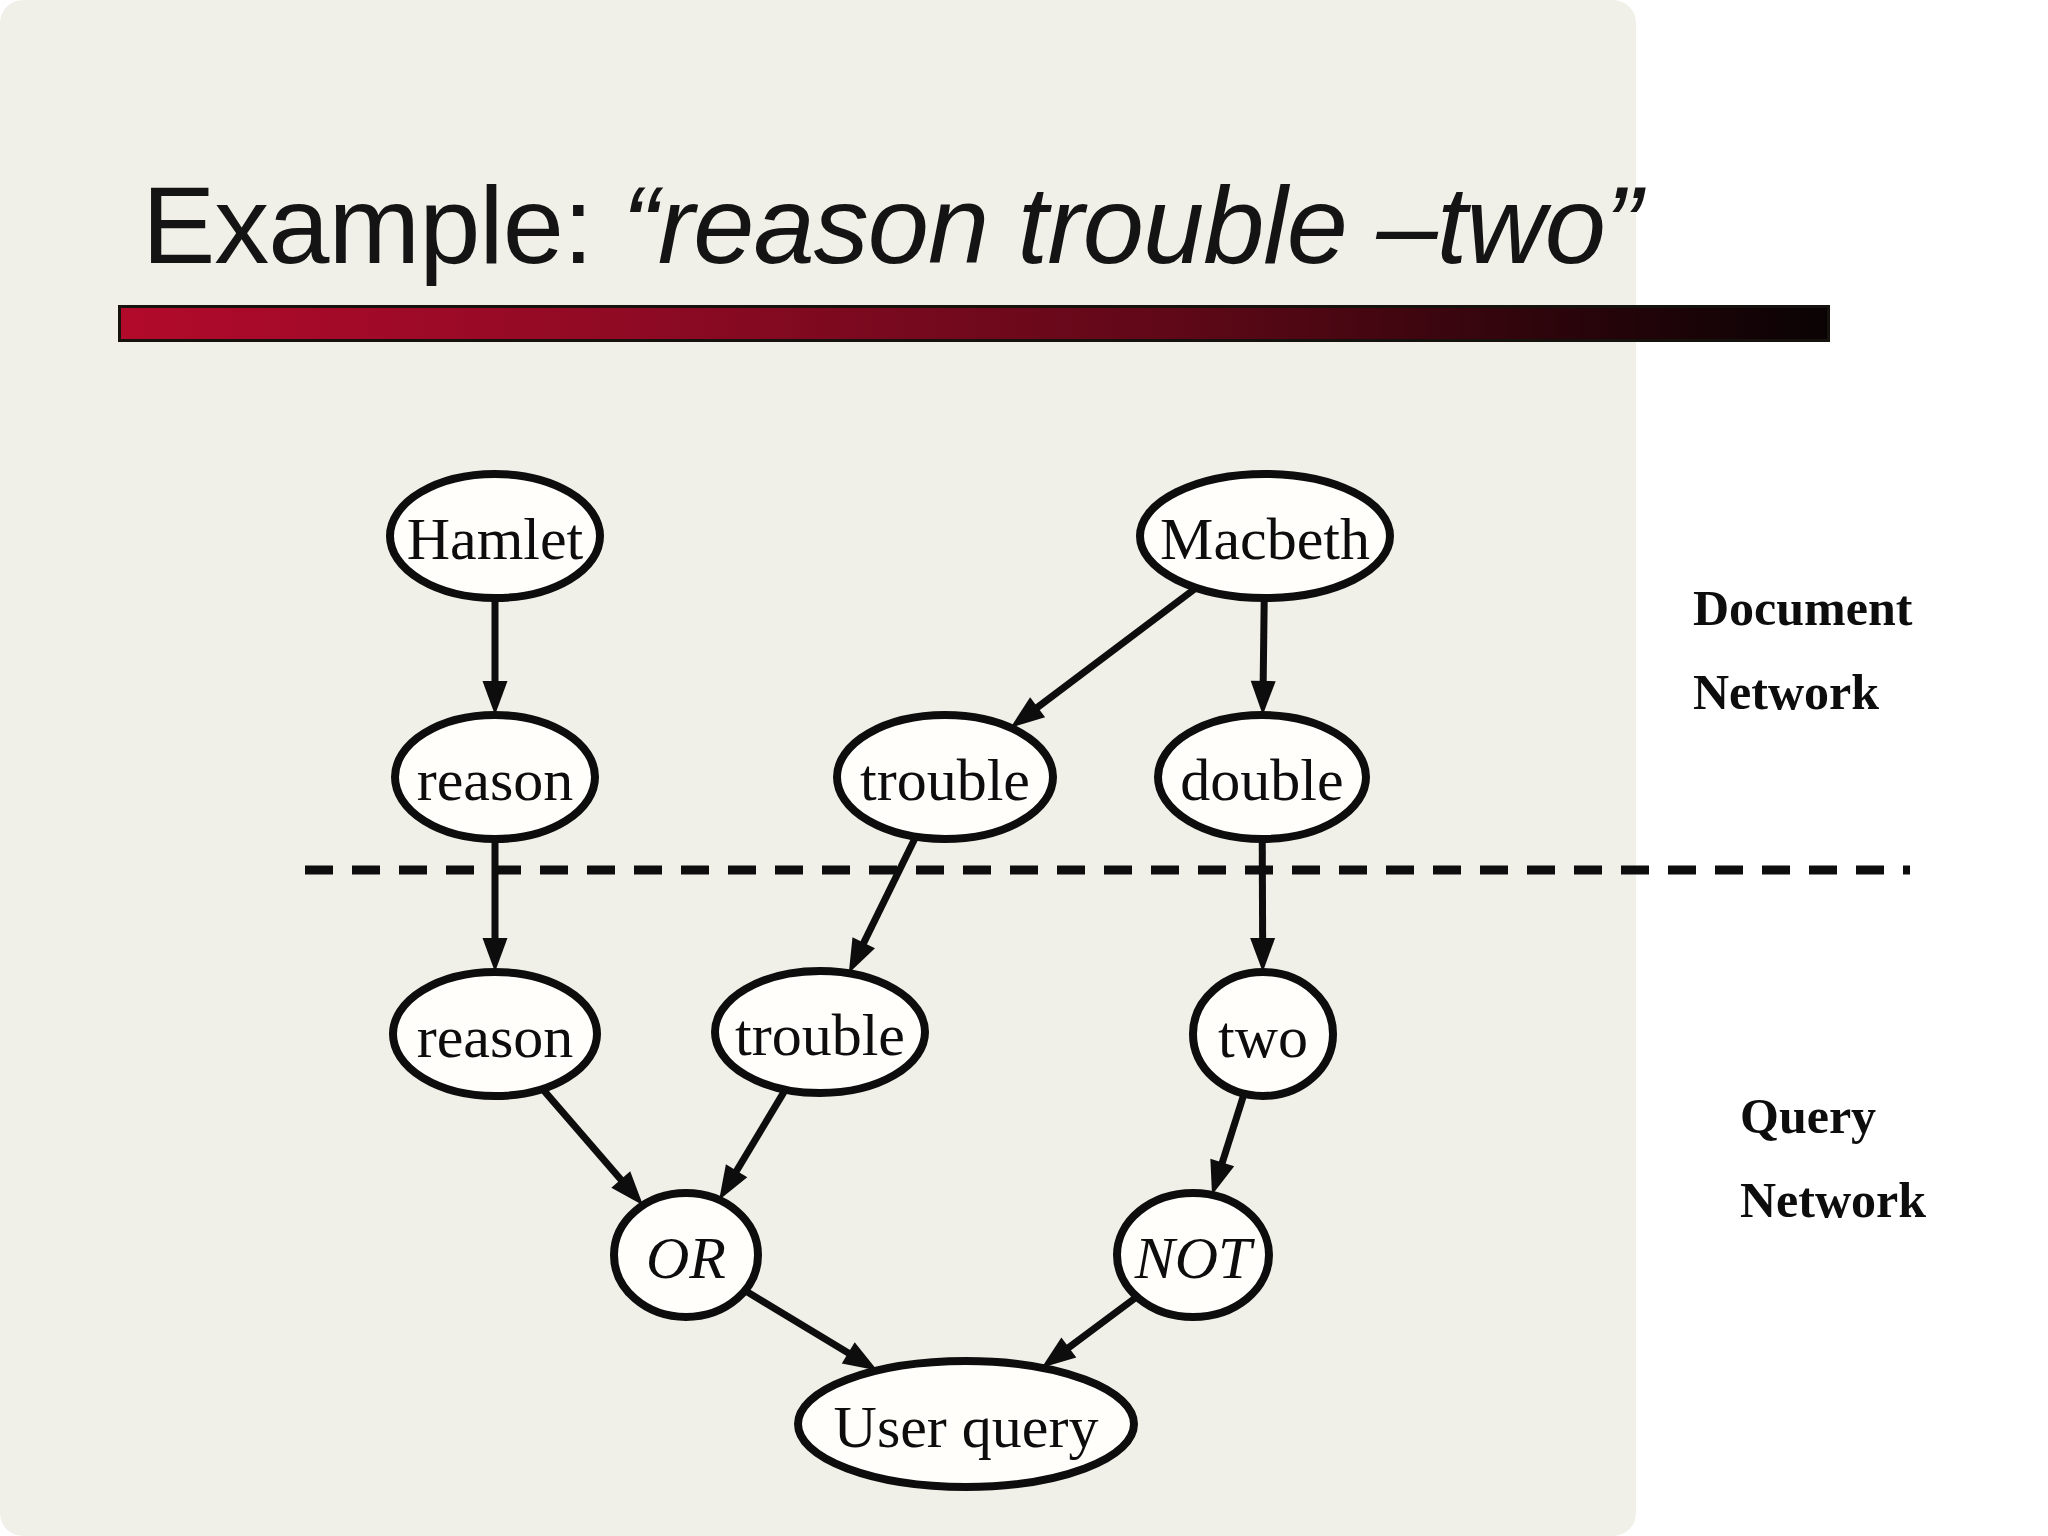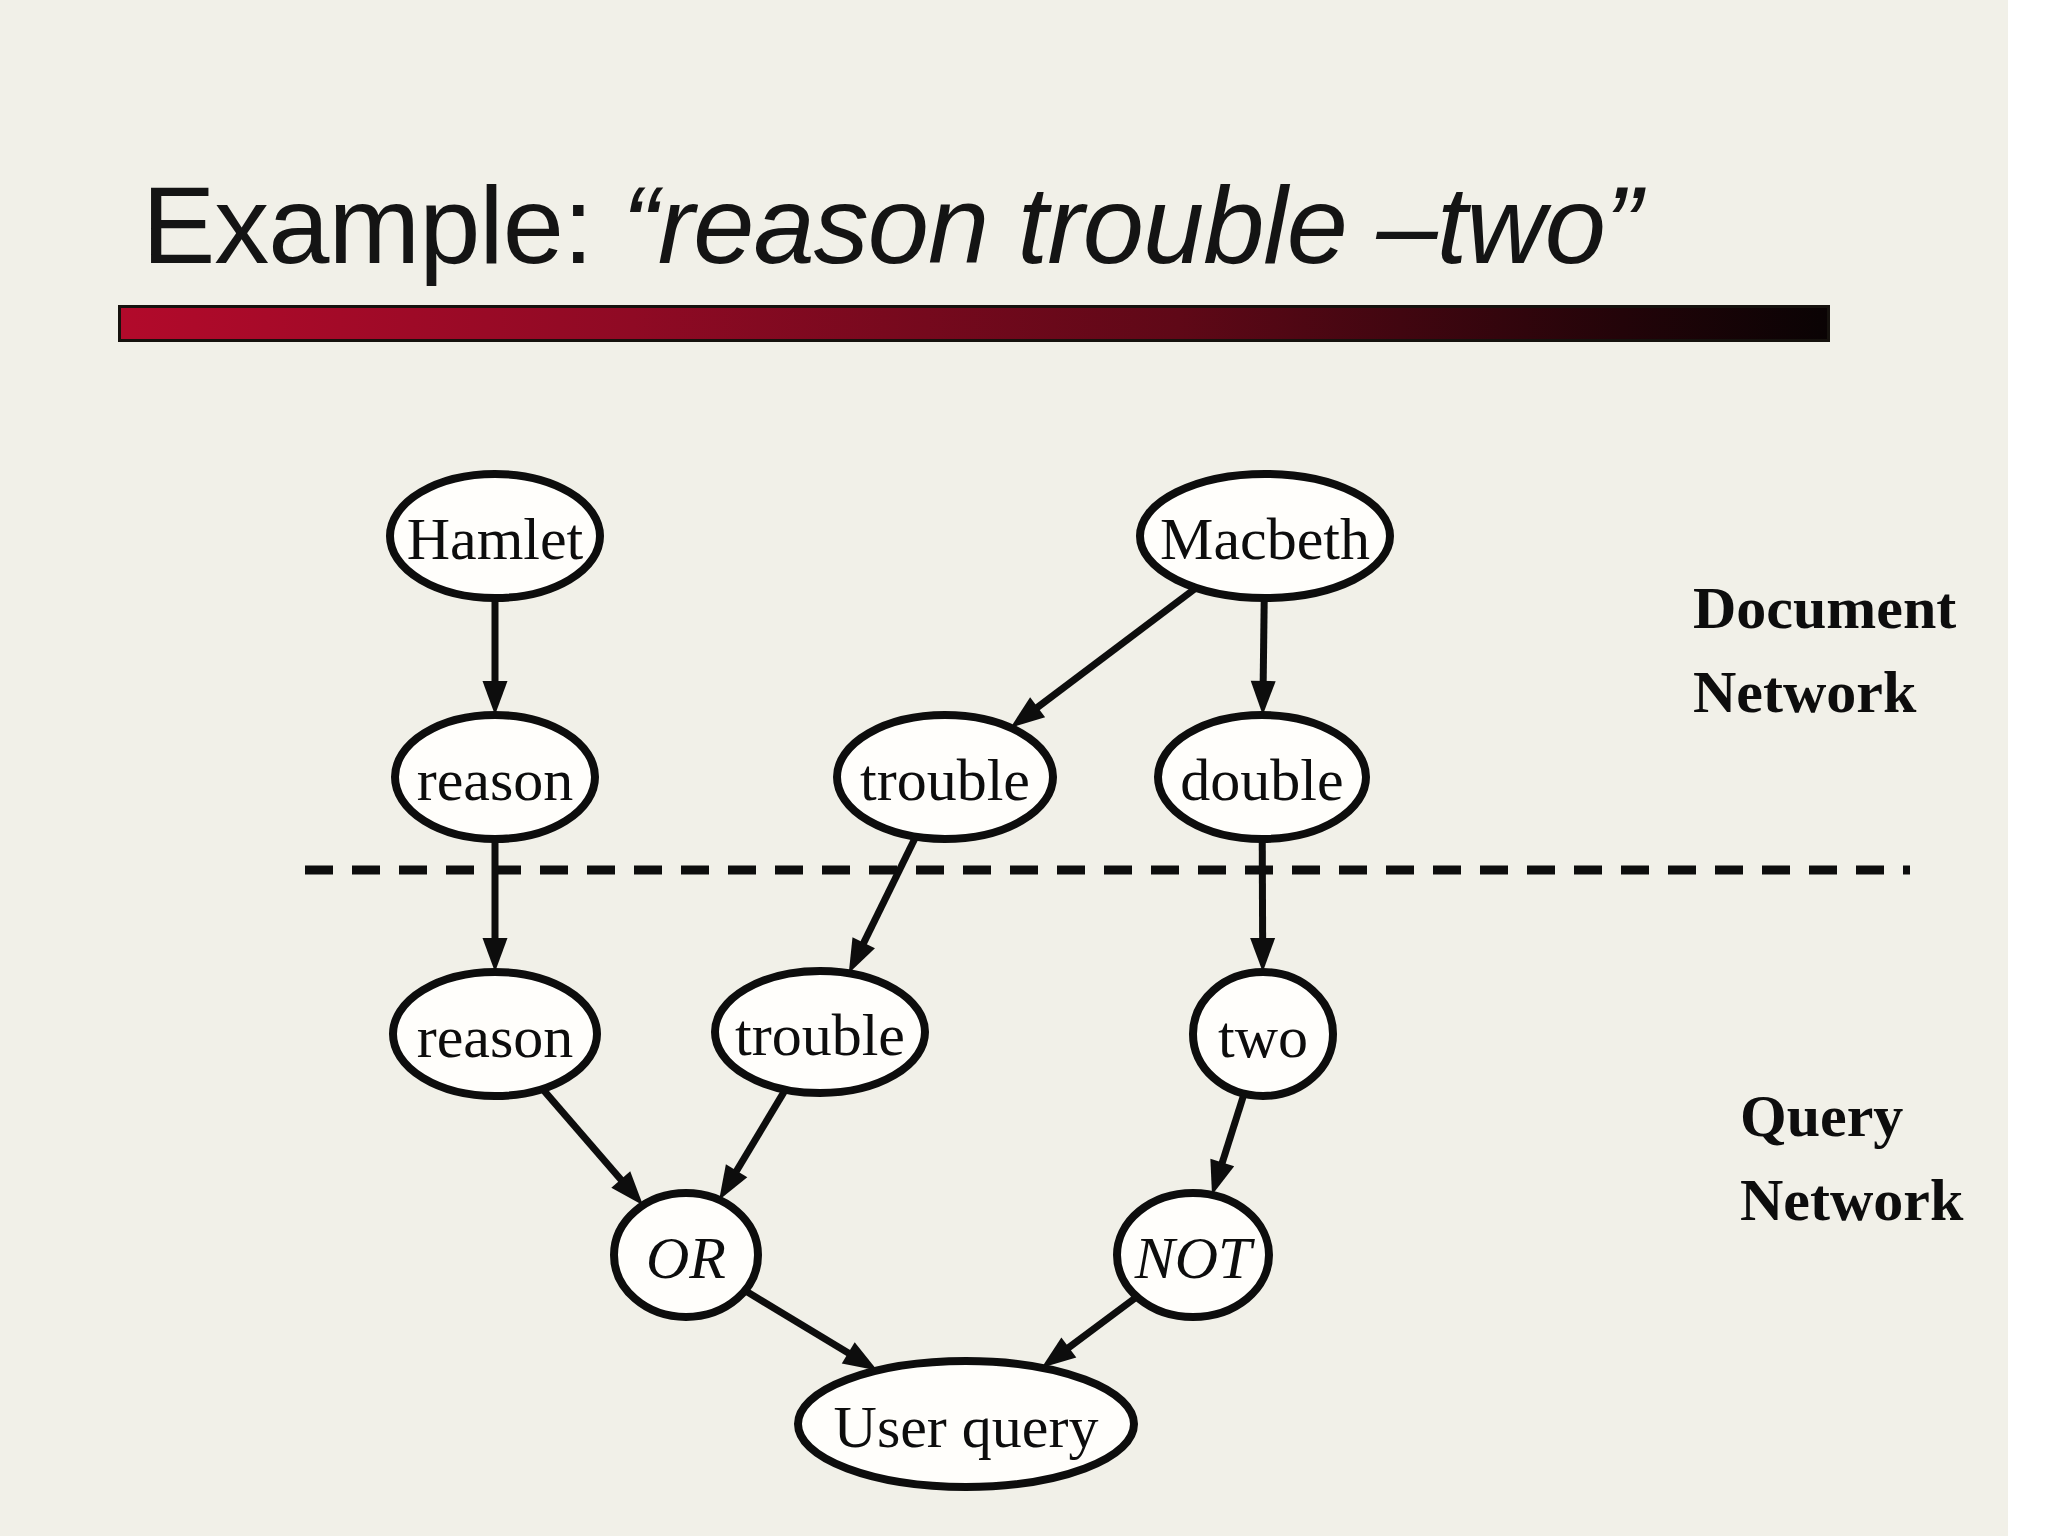--- a/index.html
+++ b/index.html
@@ -4,24 +4,25 @@
 <style>
   html, body {
     margin: 0;
     padding: 0;
     width: 2048px;
     height: 1536px;
     overflow: hidden;
   }
   .slide {
     position: relative;
-    width: 2008px;
+    width: 1636px;
     height: 1536px;
     background: #f1f0e8;
     font-family: "Liberation Sans", sans-serif;
+    border-radius: 23px;
   }
   .title {
     position: absolute;
     left: 142px;
     top: 170px;
     font-size: 110px;
     line-height: 1;
     color: #141414;
     white-space: nowrap;
     letter-spacing: -1px;
@@ -33,21 +34,21 @@
     top: 305px;
     width: 1706px;
     height: 31px;
     border: 3px solid #16120e;
     background: linear-gradient(90deg, #b20a2b 0%, #8f0a24 30%, #5f0817 62%, #230409 88%, #0a0304 100%);
   }
   .net-label {
     position: absolute;
     font-family: "Liberation Serif", serif;
     font-weight: bold;
-    font-size: 60px;
+    font-size: 50px;
     line-height: 84px;
     color: #0d0d0d;
   }
   .net-label-document { left: 1693px; top: 566px; }
   .net-label-query    { left: 1740px; top: 1040px; margin-top: 34px; }
   svg.diagram {
     position: absolute;
     left: 0;
     top: 0;
     width: 2048px;

